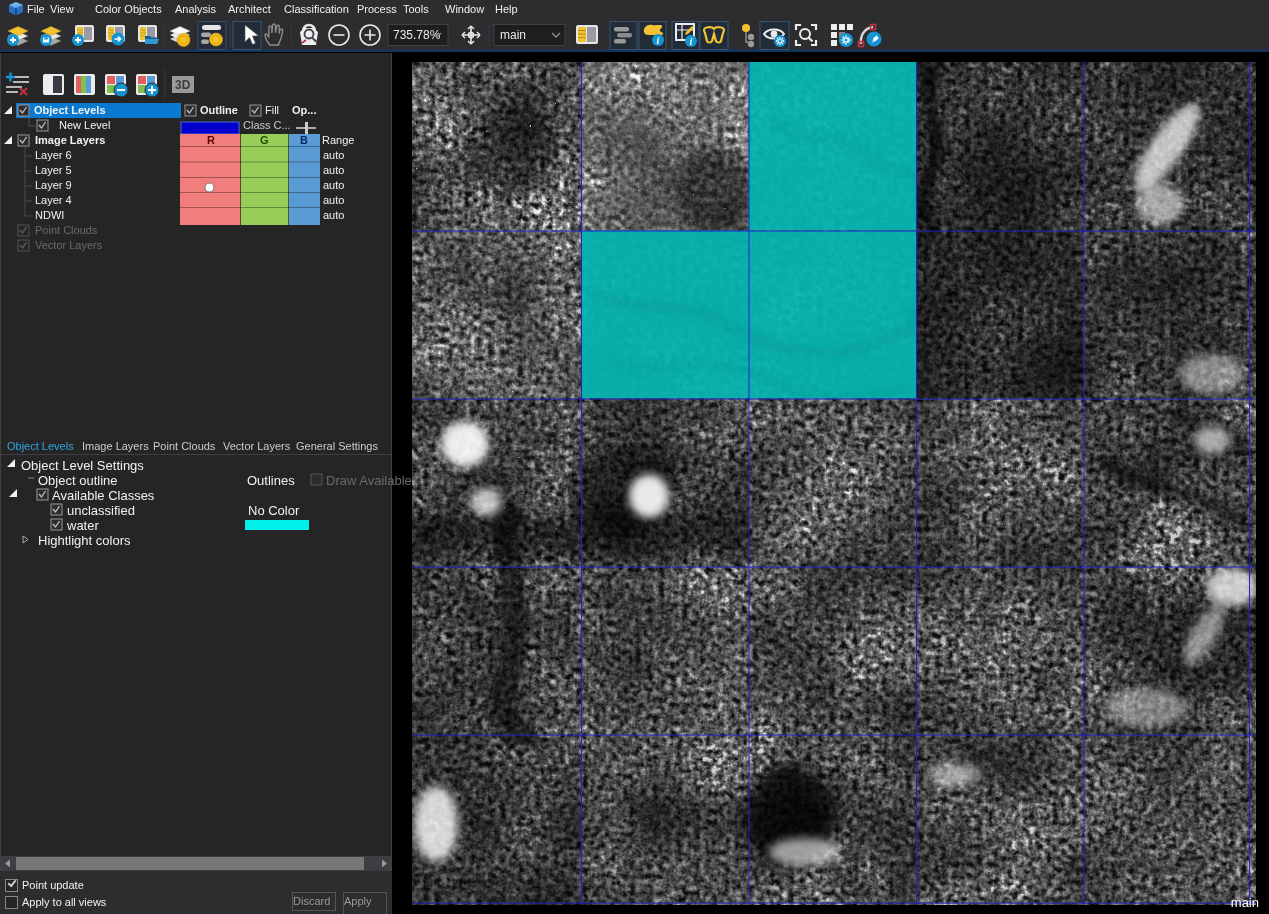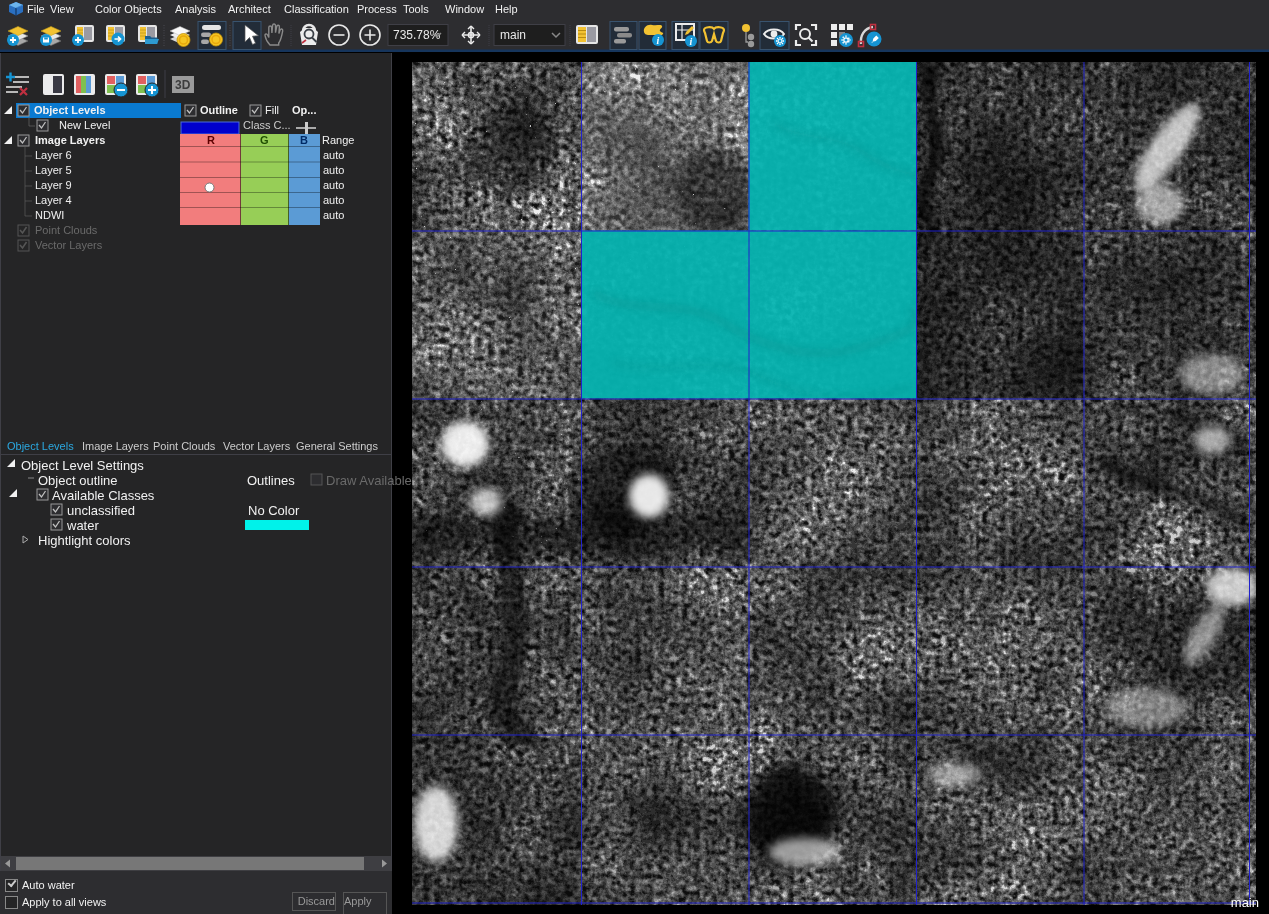--- a/index.html
+++ b/index.html
@@ -465,18 +465,18 @@
 <svg width="390" height="15" xmlns="http://www.w3.org/2000/svg">
 <rect x="0" y="0" width="390" height="15" fill="#3e3e42"></rect>
 <rect x="15" y="1" width="348" height="13" fill="#777777"></rect>
 <path d="M9,3.5 l-5,4 5,4 z" fill="#999"></path>
 <path d="M381,3.5 l5,4 -5,4 z" fill="#999"></path>
 </svg>
 </div>
 </div>
 <div id="bottom">
 <span class="chk on" style="position:absolute;left:5px;top:8px"></span>
-    <span style="position:absolute;left:22px;top:8px">Auto water</span>
+    <span style="position:absolute;left:22px;top:8px">Point update</span>
 <span class="chk" style="position:absolute;left:5px;top:25px"></span>
     <span style="position:absolute;left:22px;top:25px">Apply to all views</span>
-<div style="position:absolute;left:292px;top:21px;width:44px;height:19px;border:1px solid #555;color:#999;text-align:right;line-height:17px">Discard</div>
+<div style="position:absolute;left:292px;top:21px;width:44px;height:19px;border:1px solid #555;color:#999;text-align:left;line-height:17px">Discard</div>
 <div style="position:absolute;left:343px;top:21px;width:44px;height:31px;border:1px solid #555;color:#999;text-align:left;line-height:17px">Apply</div>
 </div>
 
 </body></html>

